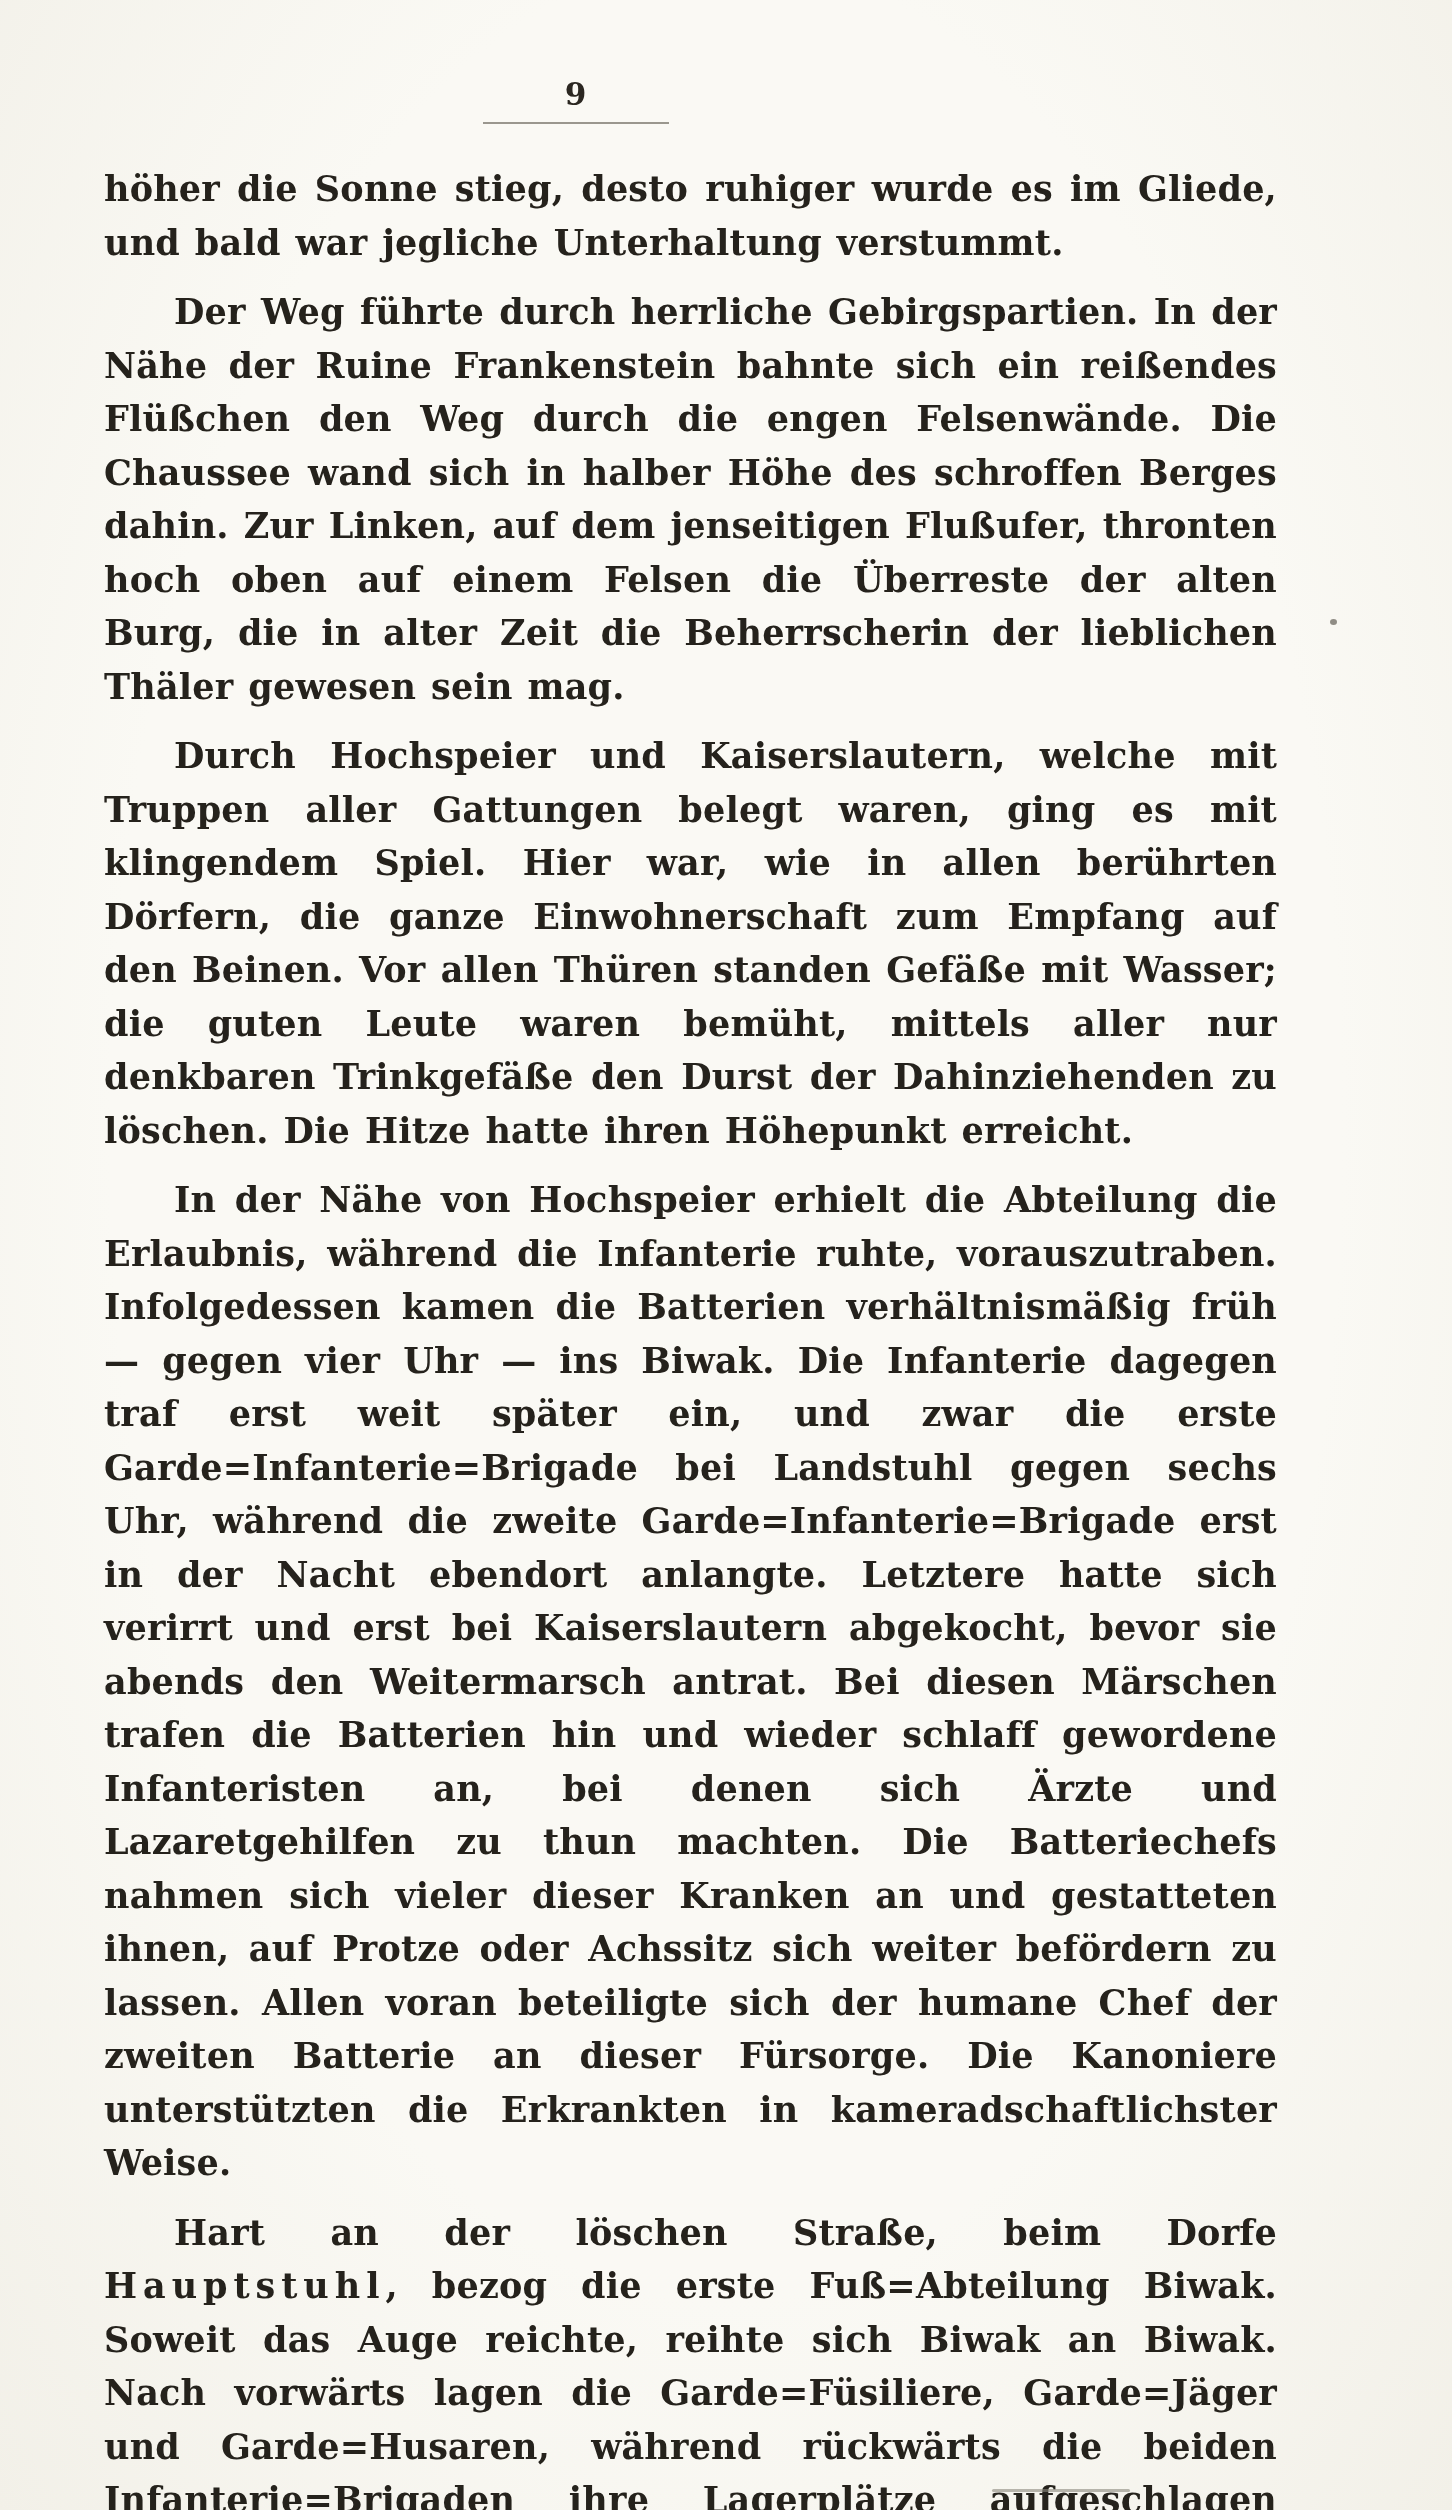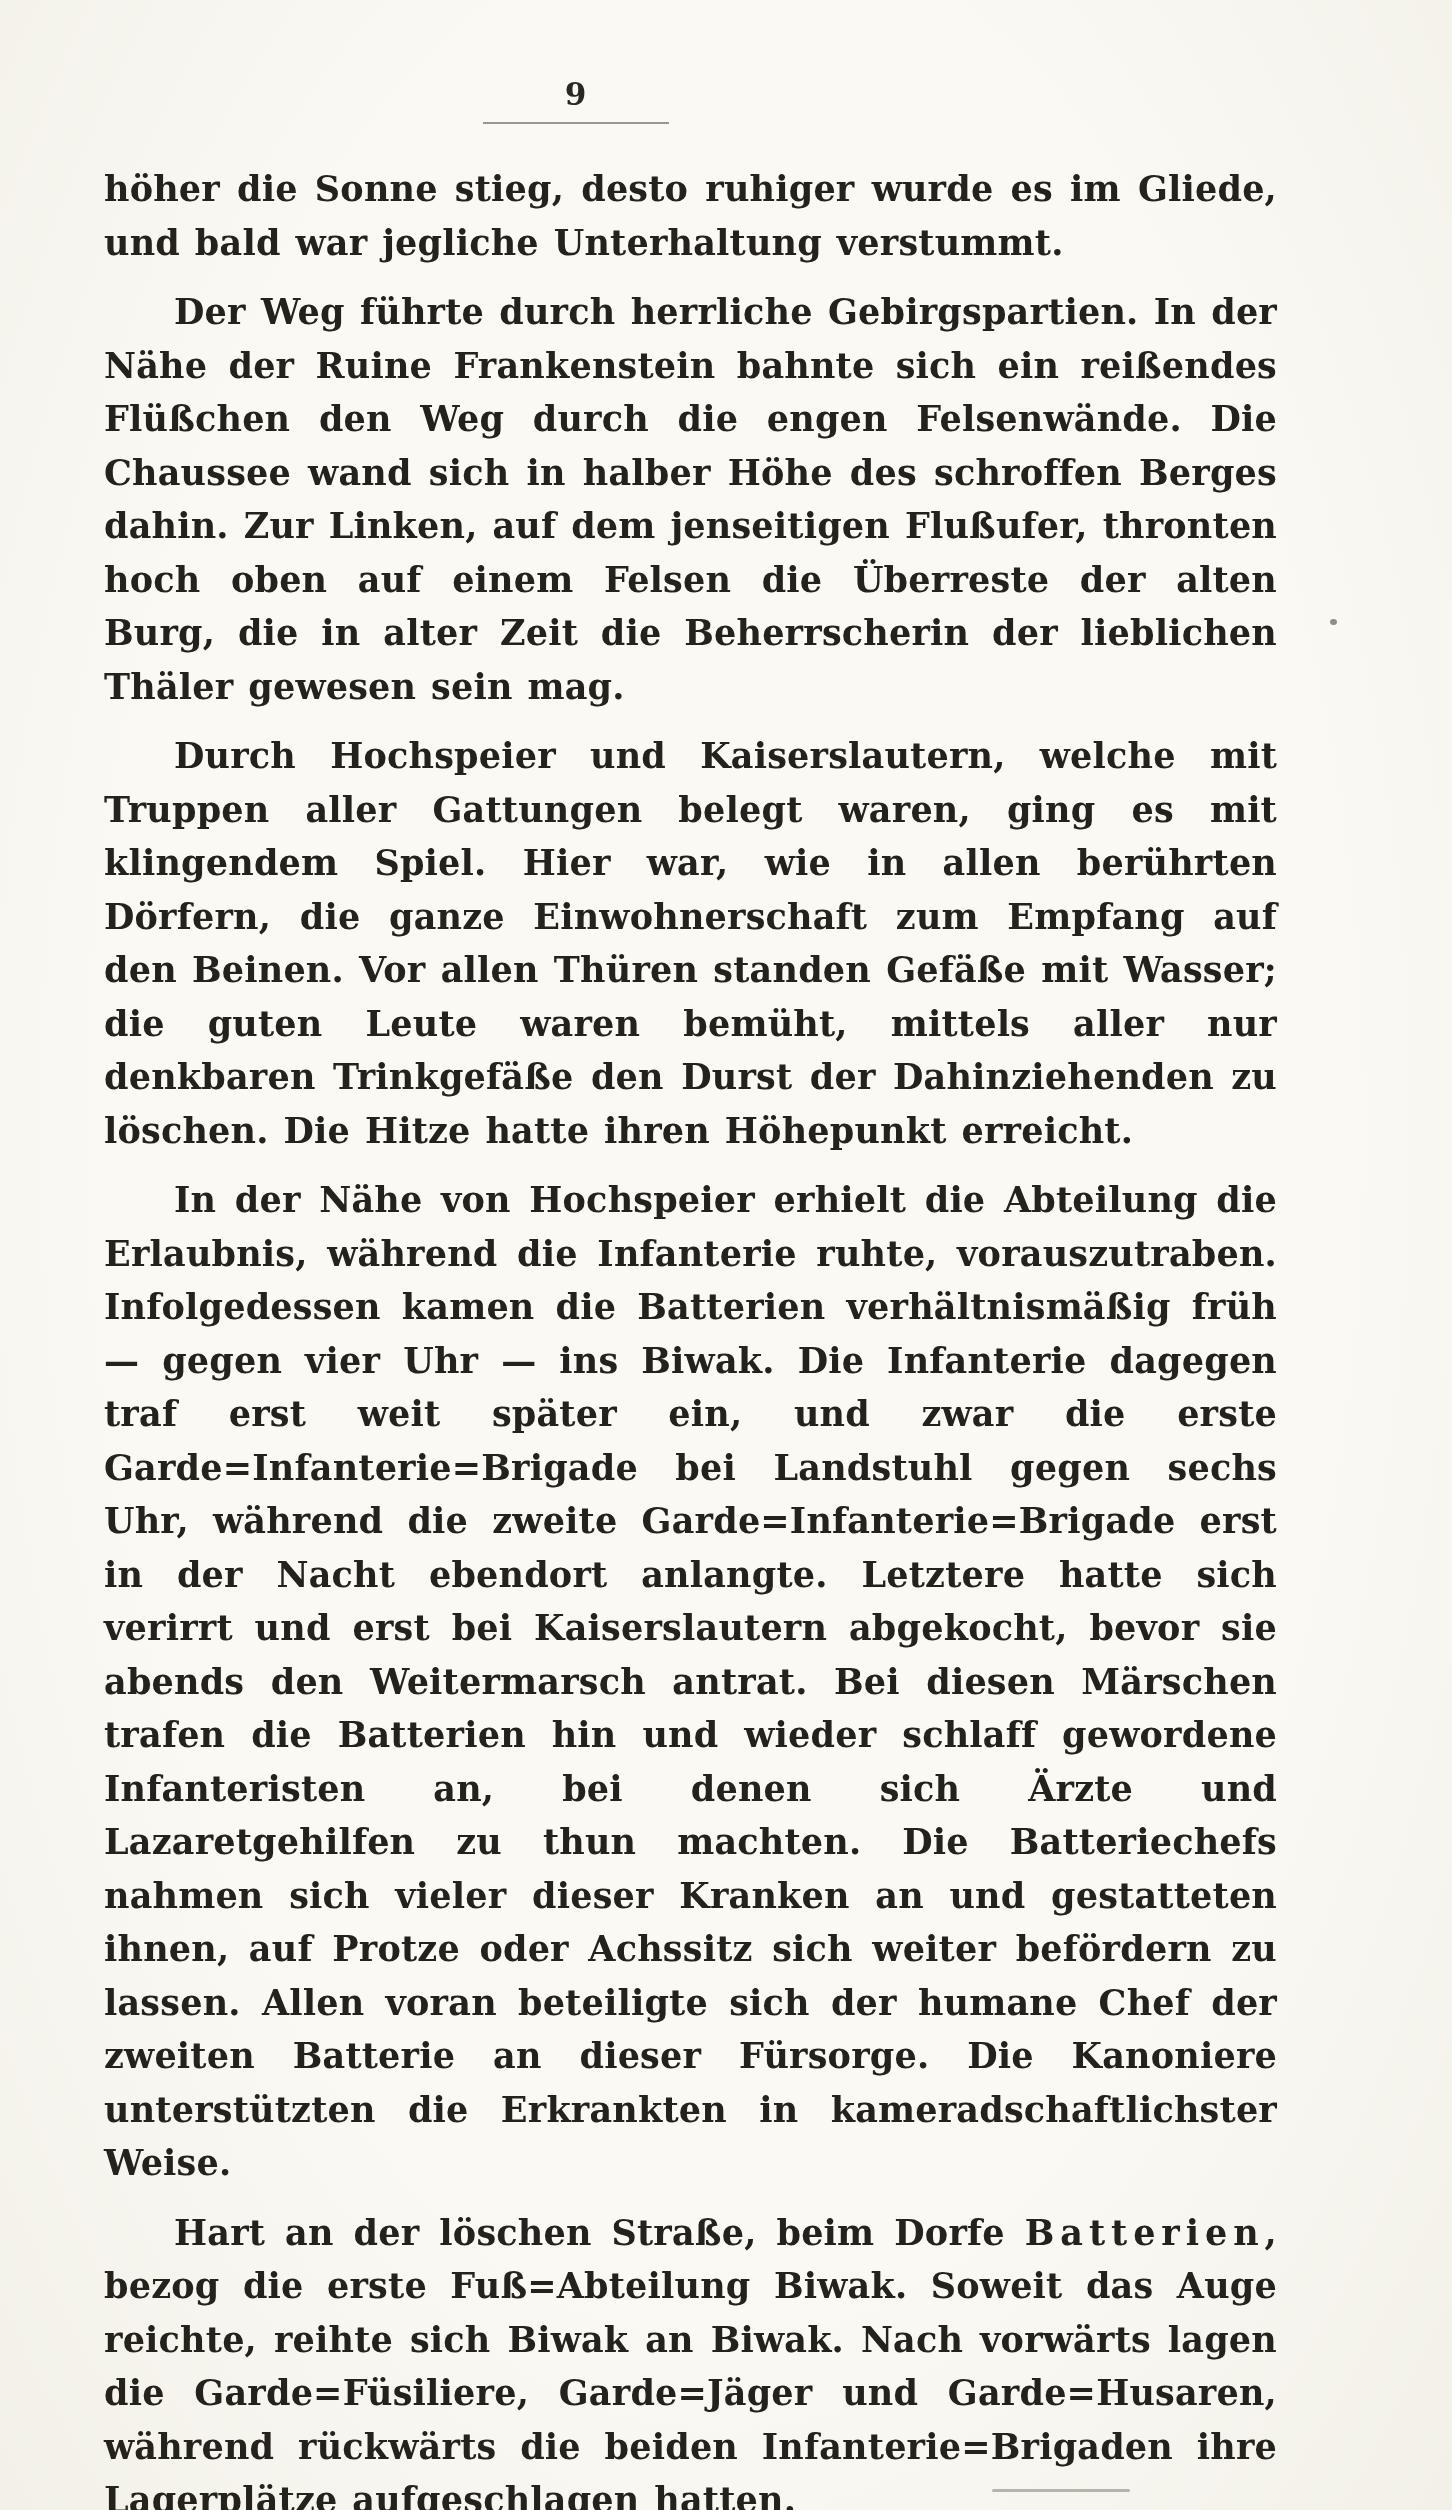--- a/index.html
+++ b/index.html
@@ -90,19 +90,19 @@
 <div class="page-header">
   <div class="page-number">9</div>
   <div class="page-number-rule"></div>
 </div>
 
 <div class="text-block">
   <p class="no-indent">höher die Sonne stieg, desto ruhiger wurde es im Gliede, und bald war jegliche Unterhaltung verstummt.</p>
   <p>Der Weg führte durch herrliche Gebirgspartien. In der Nähe der Ruine Frankenstein bahnte sich ein reißendes Flüßchen den Weg durch die engen Felsenwände. Die Chaussee wand sich in halber Höhe des schroffen Berges dahin. Zur Linken, auf dem jenseitigen Flußufer, thronten hoch oben auf einem Felsen die Überreste der alten Burg, die in alter Zeit die Beherrscherin der lieblichen Thäler gewesen sein mag.</p>
   <p>Durch Hochspeier und Kaiserslautern, welche mit Truppen aller Gattungen belegt waren, ging es mit klingendem Spiel. Hier war, wie in allen berührten Dörfern, die ganze Einwohnerschaft zum Empfang auf den Beinen. Vor allen Thüren standen Gefäße mit Wasser; die guten Leute waren bemüht, mittels aller nur denkbaren Trinkgefäße den Durst der Dahinziehenden zu löschen. Die Hitze hatte ihren Höhepunkt erreicht.</p>
   <p>In der Nähe von Hochspeier erhielt die Abteilung die Erlaubnis, während die Infanterie ruhte, vorauszutraben. Infolgedessen kamen die Batterien verhältnismäßig früh — gegen vier Uhr — ins Biwak. Die Infanterie dagegen traf erst weit später ein, und zwar die erste Garde=Infanterie=Brigade bei Landstuhl gegen sechs Uhr, während die zweite Garde=Infanterie=Brigade erst in der Nacht ebendort anlangte. Letztere hatte sich verirrt und erst bei Kaiserslautern abgekocht, bevor sie abends den Weitermarsch antrat. Bei diesen Märschen trafen die Batterien hin und wieder schlaff gewordene Infanteristen an, bei denen sich Ärzte und Lazaretgehilfen zu thun machten. Die Batteriechefs nahmen sich vieler dieser Kranken an und gestatteten ihnen, auf Protze oder Achssitz sich weiter befördern zu lassen. Allen voran beteiligte sich der humane Chef der zweiten Batterie an dieser Fürsorge. Die Kanoniere unterstützten die Erkrankten in kameradschaftlichster Weise.</p>
-  <p><span>Hart an der löschen Straße, beim Dorfe </span><span class="spaced-word">Batterien</span><span>, bezog die erste Fuß=Abteilung Biwak. Soweit das Auge reichte, reihte sich Biwak an Biwak. Nach vorwärts lagen die Garde=Füsiliere, Garde=Jäger und Garde=Husaren, während rückwärts die beiden Infanterie=Brigaden ihre Lagerplätze aufgeschlagen hatten.</span></p>
+  <p><span>Hart an der löschen Straße, beim Dorfe </span><span class="spaced-word">Hauptstuhl</span><span>, bezog die erste Fuß=Abteilung Biwak. Soweit das Auge reichte, reihte sich Biwak an Biwak. Nach vorwärts lagen die Garde=Füsiliere, Garde=Jäger und Garde=Husaren, während rückwärts die beiden Infanterie=Brigaden ihre Lagerplätze aufgeschlagen hatten.</span></p>
   <p>Die Chaussee wurde bis Abend nicht frei von marschierenden Truppen.</p>
   <p>Infolge der Hitze herrschte tagsüber im Lager große Stille. Jeder strebte danach, seinen hungrigen Magen zu befriedigen und</p>
 </div>
 
 <div class="scan-speck"></div>
 <div class="scan-bottom-mark"></div>
 
 </body></html>

